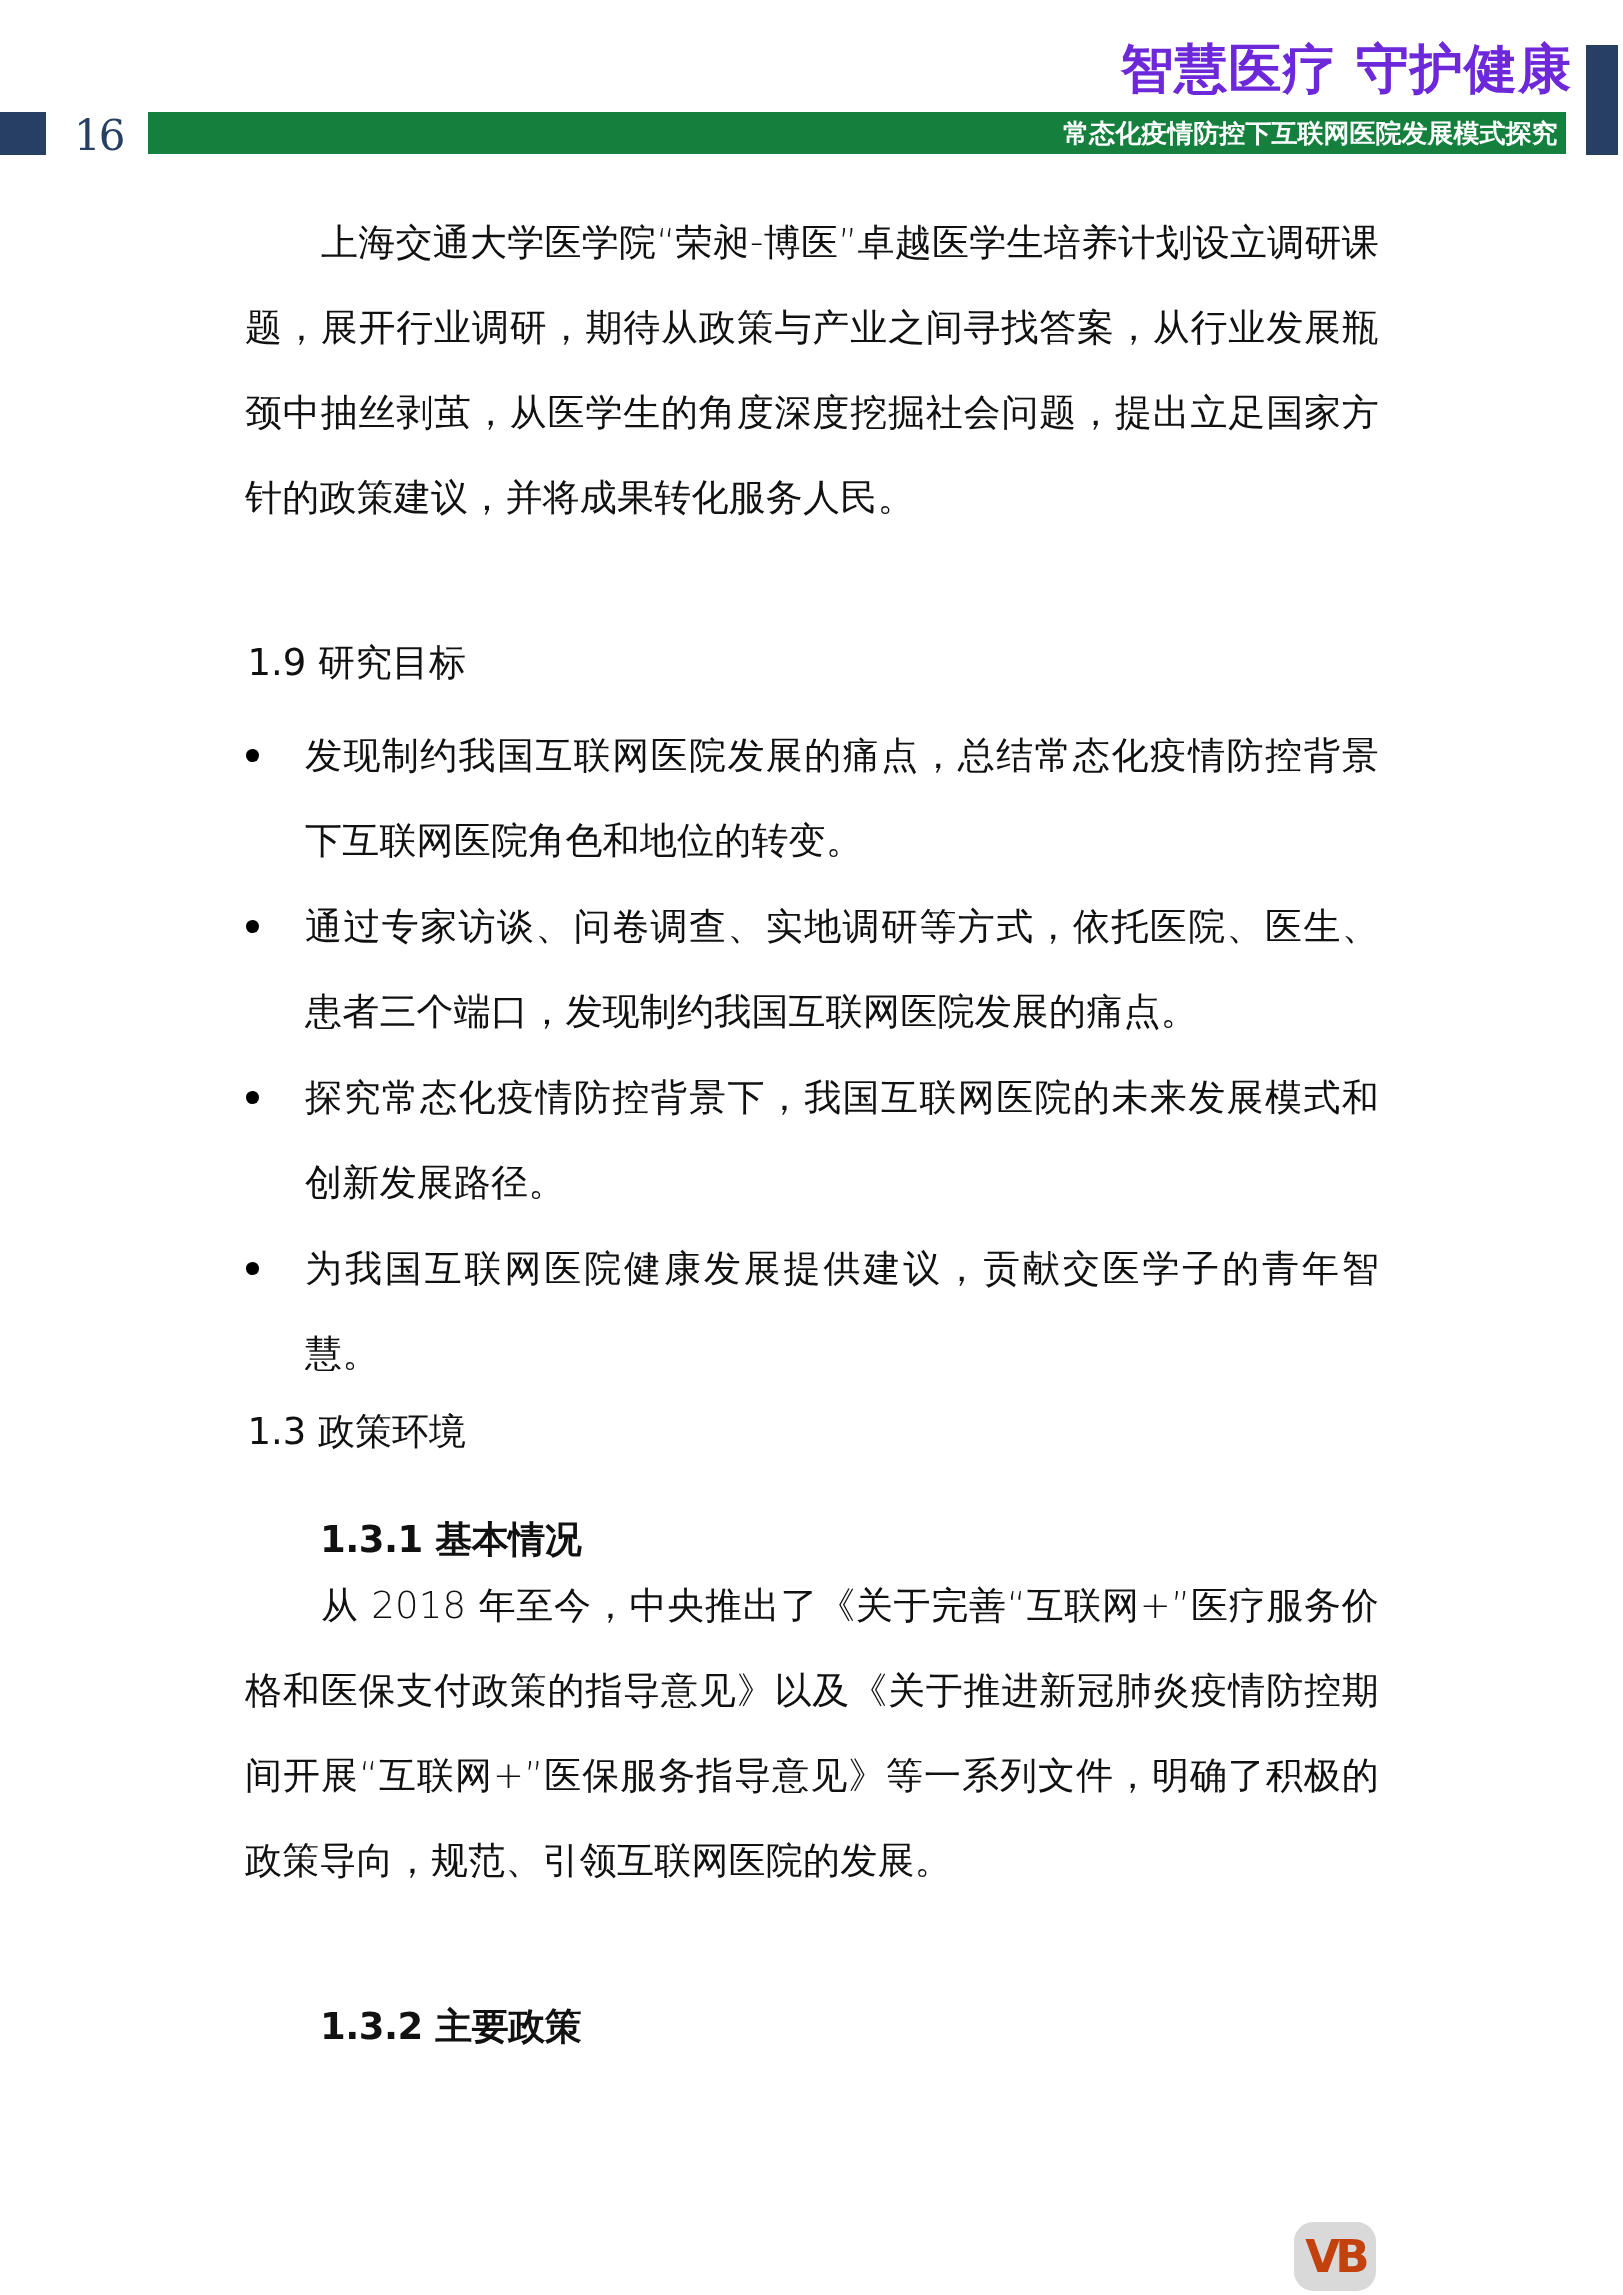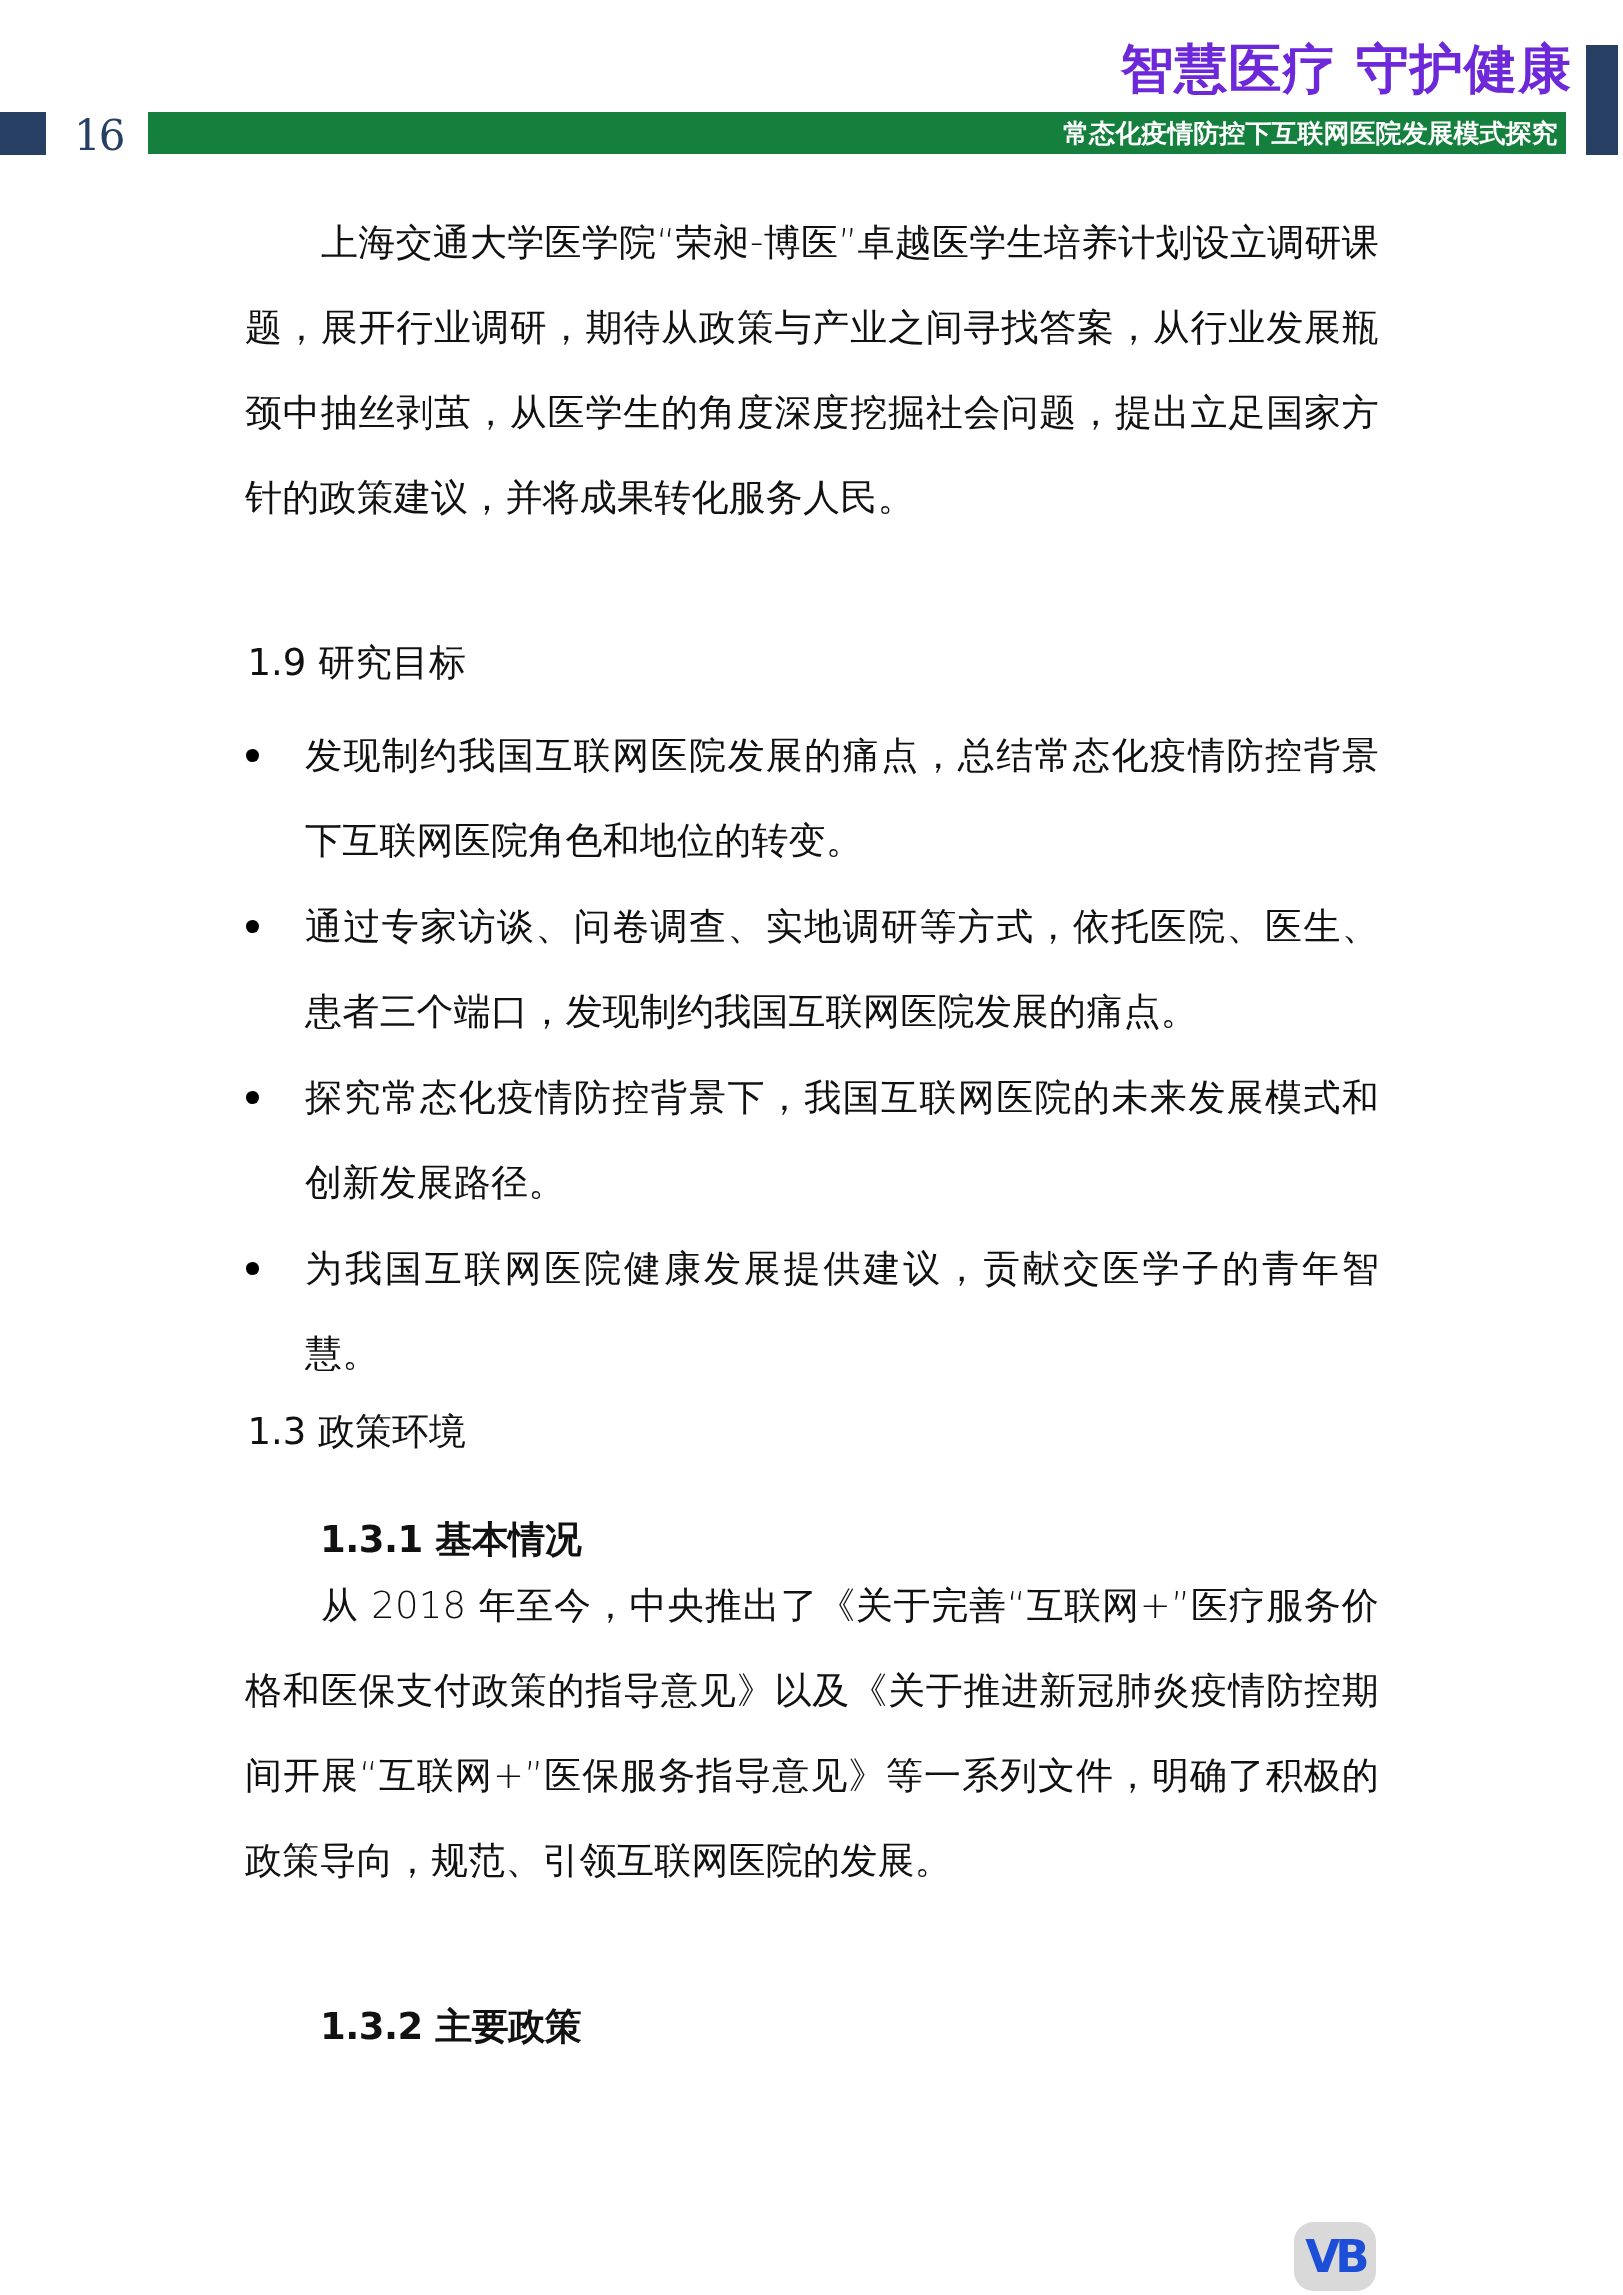--- a/index.html
+++ b/index.html
@@ -117,21 +117,21 @@
     width: 82px; height: 69px;
     border-radius: 19.6px;
     background: #d9d9d9;
   }
   .wm-logo-glyph {
     position: absolute; left: 0; top: 0; width: 82px; height: 69px;
     font-family: "DejaVu Sans", sans-serif;
     font-weight: bold;
     font-size: 45px; line-height: 69px;
     text-align: center;
-    color: #1d4ed8;
+    color: #c2410c;
     letter-spacing: -4.9px;
   }
   .wm-text {
     position: absolute; left: 93px; top: 0;
     font-family: "DejaVu Sans", sans-serif;
     font-weight: bold;
     font-size: 68px; line-height: 69px;
     color: #d9d9d9;
     white-space: nowrap;
     letter-spacing: 4.9px;

